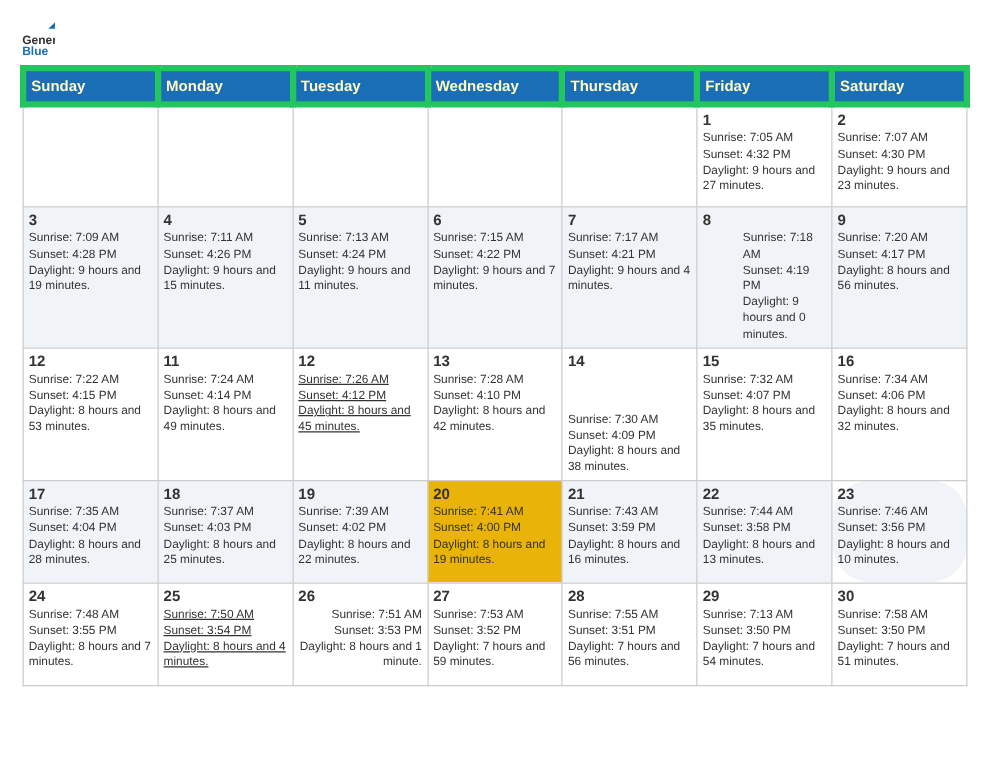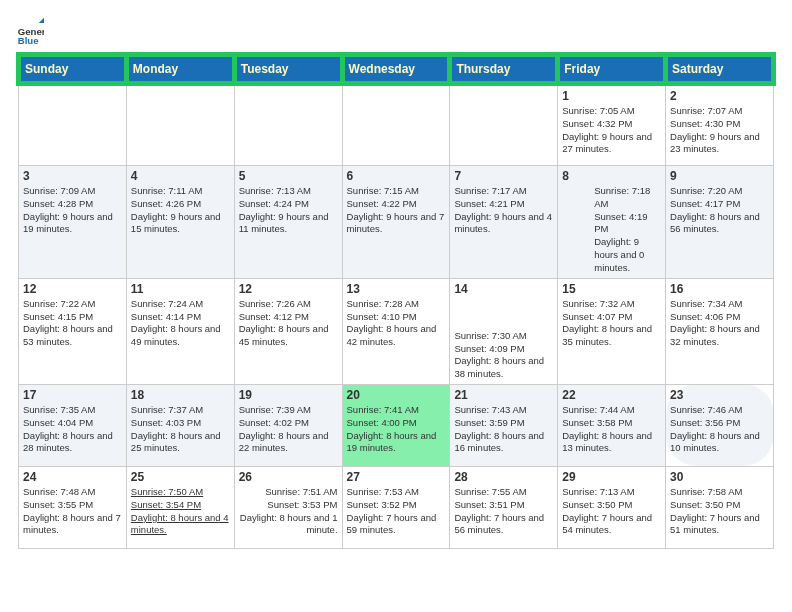--- a/index.html
+++ b/index.html
@@ -192,21 +192,21 @@
 Daylight: 8 hours and 53 minutes.</div>
           </td>
           <td>
             <span class="day-number">11</span>
             <div class="day-info" style="white-space: pre-line;">Sunrise: 7:24 AM
 Sunset: 4:14 PM
 Daylight: 8 hours and 49 minutes.</div>
           </td>
           <td>
             <span class="day-number">12</span>
-            <div class="day-info" style="white-space: pre-line;">Sunrise: 7:26 AM
+            <div class="day-info" style="white-space: pre-line; text-decoration: underline;">Sunrise: 7:26 AM
 Sunset: 4:12 PM
 Daylight: 8 hours and 45 minutes.</div>
           </td>
           <td>
             <span class="day-number">13</span>
             <div class="day-info" style="white-space: pre-line;">Sunrise: 7:28 AM
 Sunset: 4:10 PM
 Daylight: 8 hours and 42 minutes.</div>
           </td>
           <td>
@@ -240,21 +240,21 @@
             <div class="day-info" style="white-space: pre-line;">Sunrise: 7:37 AM
 Sunset: 4:03 PM
 Daylight: 8 hours and 25 minutes.</div>
           </td>
           <td style="background: rgb(240, 244, 248);">
             <span class="day-number">19</span>
             <div class="day-info" style="white-space: pre-line;">Sunrise: 7:39 AM
 Sunset: 4:02 PM
 Daylight: 8 hours and 22 minutes.</div>
           </td>
-          <td style="background: #86efac;">
+          <td style="background: #eab308;">
             <span class="day-number">20</span>
             <div class="day-info" style="white-space: pre-line;">Sunrise: 7:41 AM
 Sunset: 4:00 PM
 Daylight: 8 hours and 19 minutes.</div>
           </td>
           <td style="background: rgb(240, 244, 248);">
             <span class="day-number">21</span>
             <div class="day-info" style="white-space: pre-line;">Sunrise: 7:43 AM
 Sunset: 3:59 PM
 Daylight: 8 hours and 16 minutes.</div>

